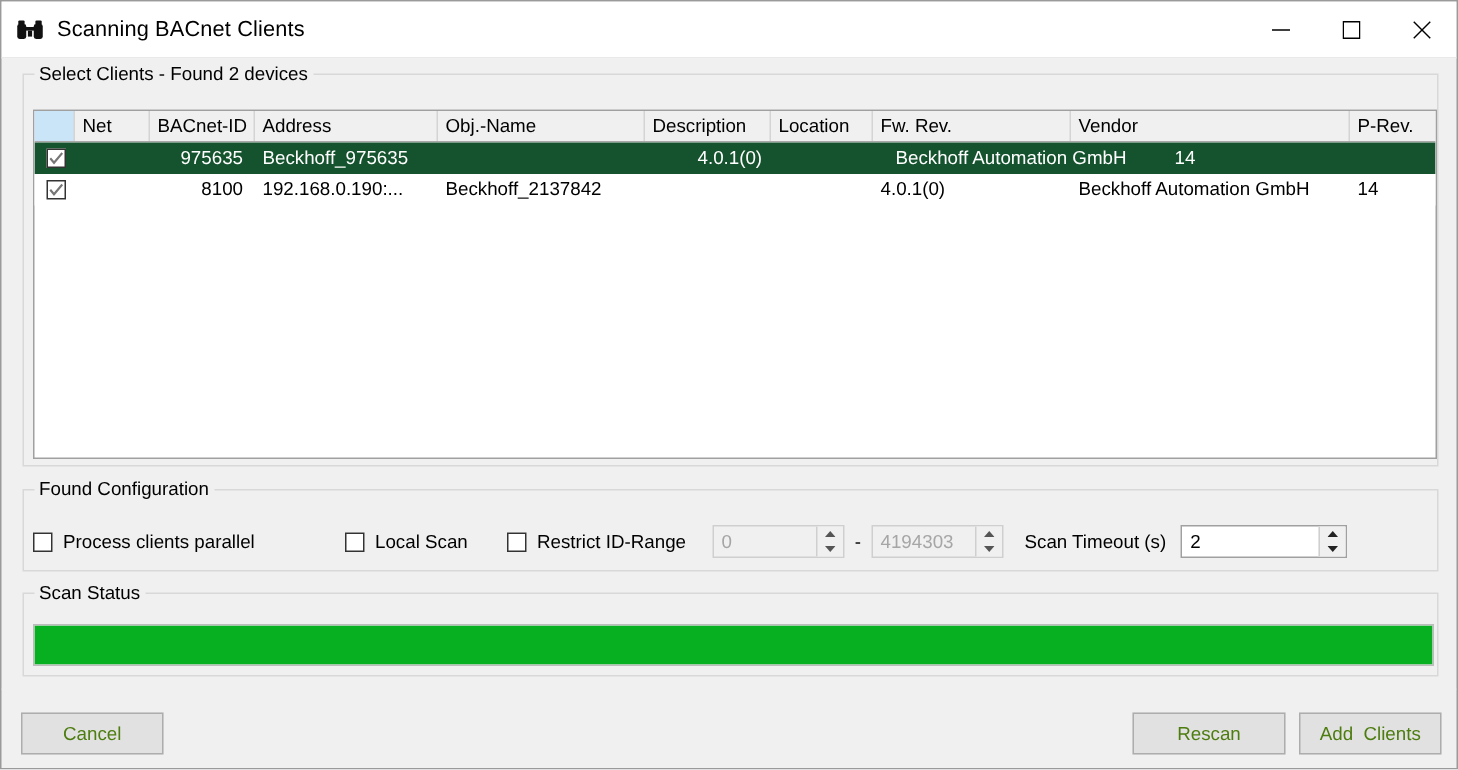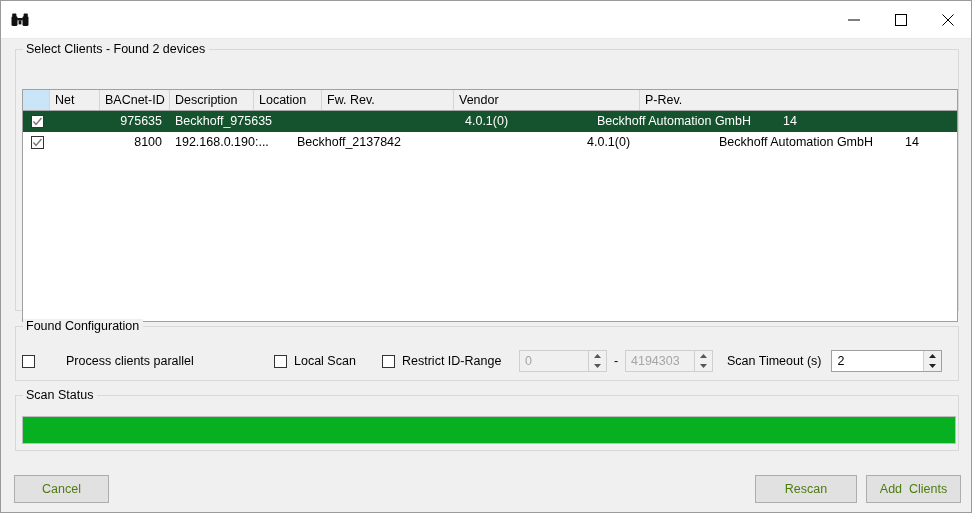--- a/index.html
+++ b/index.html
@@ -97,21 +97,21 @@
     left: 14px;
     top: 394px;
     width: 944px;
     height: 56px;
   }
 
   
   .listview {
     position: absolute;
     left: 21px;
-    top: 88px;
+    top: 72px;
     width: 936px;
     height: 233px;
     background: #ffffff;
     border: 1px solid #a0a0a0;
     box-sizing: border-box;
     overflow: hidden;
   }
   .lv-header {
     display: flex;
     height: 21px;
@@ -312,20 +312,21 @@
     <div class="title-icon">
       <svg width="18" height="14" viewBox="0 0 18 14">
         <rect x="0.5" y="3" width="6" height="10" rx="1.6" fill="#111111"></rect>
         <rect x="11.5" y="3" width="6" height="10" rx="1.6" fill="#111111"></rect>
         <rect x="1.2" y="0.6" width="4.2" height="3" rx="0.8" fill="#111111"></rect>
         <rect x="12.6" y="0.6" width="4.2" height="3" rx="0.8" fill="#111111"></rect>
         <rect x="6.2" y="5" width="5.6" height="2.4" fill="#111111"></rect>
         <rect x="7.6" y="7.4" width="2.8" height="4" fill="#111111"></rect>
       </svg>
     </div>
+    <div class="title-text">Scanning BACnet Clients</div>
 
     <div class="win-buttons">
       <div class="win-btn">
         <svg width="12" height="12" viewBox="0 0 12 12">
           <rect x="0" y="5.5" width="12" height="1" fill="#000000"></rect>
         </svg>
       </div>
       <div class="win-btn">
         <svg width="12" height="12" viewBox="0 0 12 12">
           <rect x="0.5" y="0.5" width="11" height="11" fill="none" stroke="#000000" stroke-width="1"></rect>
@@ -342,20 +343,22 @@
 
   <div class="groupbox" id="gb-clients">
     <span class="gb-legend">Select Clients - Found 2 devices</span>
   </div>
 
   <div class="listview">
     <div class="lv-header">
       <div class="lv-th selectall c-sel"></div>
       <div class="lv-th c-net">Net</div>
       <div class="lv-th c-bid">BACnet-ID</div>
+      <div class="lv-th c-addr">Address</div>
+      <div class="lv-th c-obj">Obj.-Name</div>
       <div class="lv-th c-desc">Description</div>
       <div class="lv-th c-loc">Location</div>
       <div class="lv-th c-fw">Fw. Rev.</div>
       <div class="lv-th c-ven">Vendor</div>
       <div class="lv-th c-prev">P-Rev.</div>
     </div>
 
     <div class="lv-body">
 
       <div class="lv-row selected">
@@ -397,21 +400,21 @@
 
     </div>
   </div>
 
   <div class="groupbox" id="gb-scanconfig">
     <span class="gb-legend">Found Configuration</span>
   </div>
 
   <div class="cfg-row">
 
-    <div class="cb-wrap" style="width:252px;gap:24px;">
+    <div class="cb-wrap" style="width:208px;">
       <span class="cb-box"></span>
       <span class="cb-label">Process clients parallel</span>
     </div>
 
     <div class="cb-wrap" style="width:108px;">
       <span class="cb-box"></span>
       <span class="cb-label">Local Scan</span>
     </div>
 
     <div class="cb-wrap" style="width:137px;">

